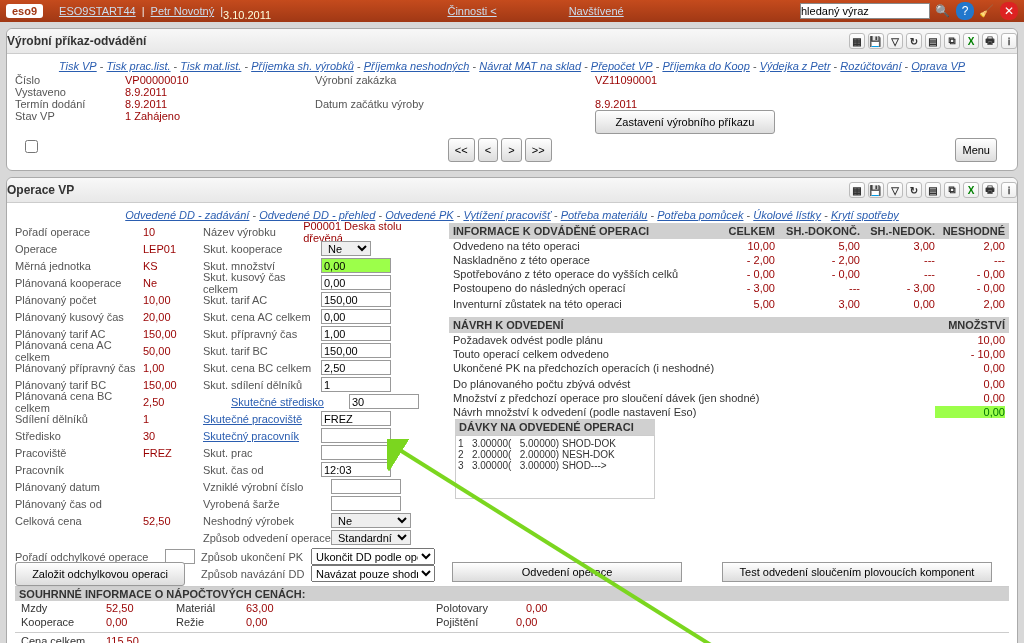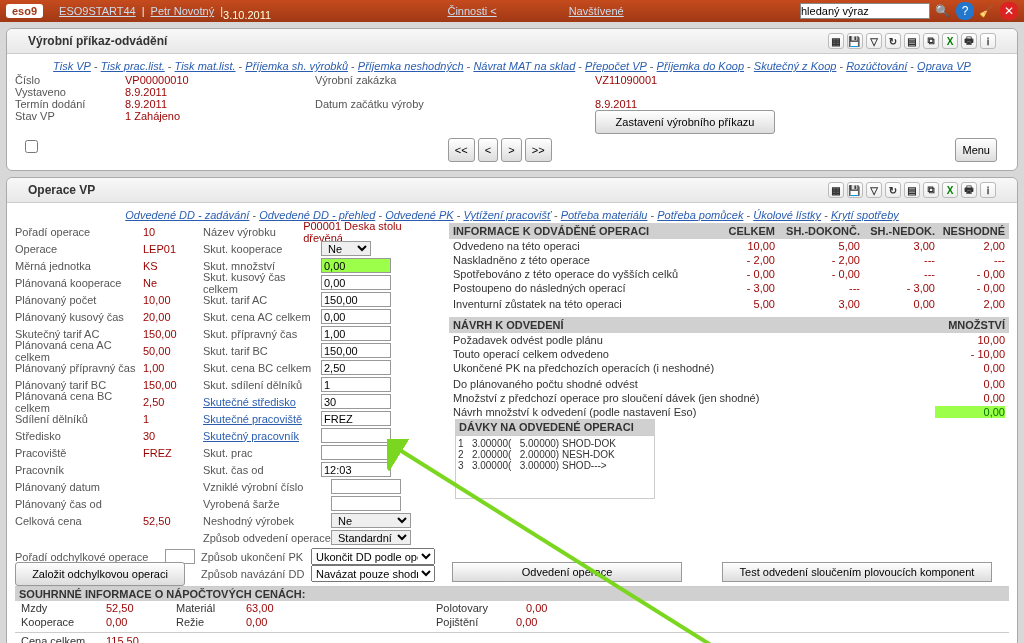--- a/index.html
+++ b/index.html
@@ -10,21 +10,21 @@
 .topbar .logo { font-weight:bold; margin-right:10px; background:#fff; color:#a03815; padding:1px 6px; border-radius:3px;}
 .topbar a { color:#cde; text-decoration:underline; margin:0 6px; }
 .topbar .sep{ color:#eee; }
 .topbar .spacer{ flex:1;}
 .topbar input{ font-size:11px; height:16px; width:130px; border:1px solid #888;}
 .topbar .ico{ width:18px; height:18px; display:inline-flex; align-items:center; justify-content:center; margin-left:4px; font-size:12px;}
 .closebtn{ background:#d22; color:#fff; border-radius:8px; cursor:pointer;}
 
 
 .panel { margin:6px; border:1px solid #aaa; border-radius:6px; background:#fff; position:relative;}
-.panel-head{ padding:4px 21px; font-weight:bold; font-size:12px; border-bottom:1px solid #ccc; background:linear-gradient(#f8f8f8,#e8e8e8); border-radius:6px 6px 0 0; display:flex; align-items:center;}
+.panel-head{ padding:4px 0; font-weight:bold; font-size:12px; border-bottom:1px solid #ccc; background:linear-gradient(#f8f8f8,#e8e8e8); border-radius:6px 6px 0 0; display:flex; align-items:center;}
 .panel-head .ticons{ margin-left:auto; display:flex; gap:3px;}
 .ticons span{ width:16px; height:16px; display:inline-flex; align-items:center; justify-content:center; border:1px solid #bbb; border-radius:3px; background:linear-gradient(#fff,#eee); font-size:10px;}
 .panel-body{ padding:4px 8px; font-size:11px; position:relative;}
 
 .linkbar { text-align:center; font-size:11px; color:#555; padding:2px 0;}
 .linkbar a{ color:#2a5db0; text-decoration:underline; font-style:italic; }
 
 .row{ display:flex;}
 .lbl{ width:110px; color:#555;}
 .val{ color:#900; }
@@ -105,21 +105,21 @@
   <div class="panel-body">
     <div class="linkbar">
       <a>Tisk VP</a> -
       <a>Tisk prac.list.</a> -
       <a>Tisk mat.list.</a> -
       <a>Příjemka sh. výrobků</a> -
       <a>Příjemka neshodných</a> -
       <a>Návrat MAT na sklad</a> -
       <a>Přepočet VP</a> -
       <a>Příjemka do Koop</a> -
-      <a>Skutečný z Koop</a> -
+      <a>Výdejka z Petr</a> -
       <a>Rozúčtování</a> -
       <a>Oprava VP</a>
     </div>
     <div style="display:flex;">
       <div style="width:300px;">
         <div class="row">
             <span class="lbl">Číslo</span>
             <span class="val">VP00000010</span>
           </div>
         <div class="row">
@@ -216,21 +216,21 @@
           </div>
           <div class="frow">
             <span class="lblf">Plánovaný počet</span>
             <span class="vfix">10,00</span>
           </div>
           <div class="frow">
             <span class="lblf">Plánovaný kusový čas</span>
             <span class="vfix">20,00</span>
           </div>
           <div class="frow">
-            <span class="lblf">Skutečný tarif AC</span>
+            <span class="lblf">Plánovaný tarif AC</span>
             <span class="vfix">150,00</span>
           </div>
           <div class="frow">
             <span class="lblf">Plánovaná cena AC celkem</span>
             <span class="vfix">50,00</span>
           </div>
           <div class="frow">
             <span class="lblf">Plánovaný přípravný čas</span>
             <span class="vfix">1,00</span>
           </div>
@@ -307,21 +307,21 @@
           </div>
           <div class="frow">
             <span class="lblf">Skut. cena BC celkem</span>
             <input class="" value="2,50" style="">
           </div>
           <div class="frow">
             <span class="lblf">Skut. sdílení dělníků</span>
             <input class="" value="1" style="">
           </div>
           <div class="frow">
-            <a class="linka" style="width:118px;display:inline-block;">Skutečné středisko</a>
+            <a class="linka" style="width:118px;display:inline-block;margin-left:28px;">Skutečné středisko</a>
             <input class="" value="30" style="">
           </div>
           <div class="frow">
             <a class="linka" style="width:118px;display:inline-block;">Skutečné pracoviště</a>
             <input class="" value="FREZ" style="">
           </div>
           <div class="frow">
             <a class="linka" style="width:118px;display:inline-block;">Skutečný pracovník</a>
             <input class="" value="" style="">
           </div>
@@ -418,21 +418,21 @@
               </div>
               <div class="trow">
                 <span class="c0">Ukončené PK na předchozích operacích (i neshodné)</span>
                 <span class="cn">0,00</span>
               </div>
               <div class="trow">
                 <span class="c0"></span>
                 <span class="cn"></span>
               </div>
               <div class="trow">
-                <span class="c0">Do plánovaného počtu shodné odvést</span>
+                <span class="c0">Do plánovaného počtu zbývá odvést</span>
                 <span class="cn">0,00</span>
               </div>
               <div class="trow">
                 <span class="c0">Množství z předchozí operace pro sloučení dávek (jen shodné)</span>
                 <span class="cn">0,00</span>
               </div>
               <div class="trow">
                 <span class="c0">Návrh množství k odvedení (podle nastavení Eso)</span>
                 <span class="cn" style="background:#9cff4a;color:#070;">0,00</span>
               </div>

